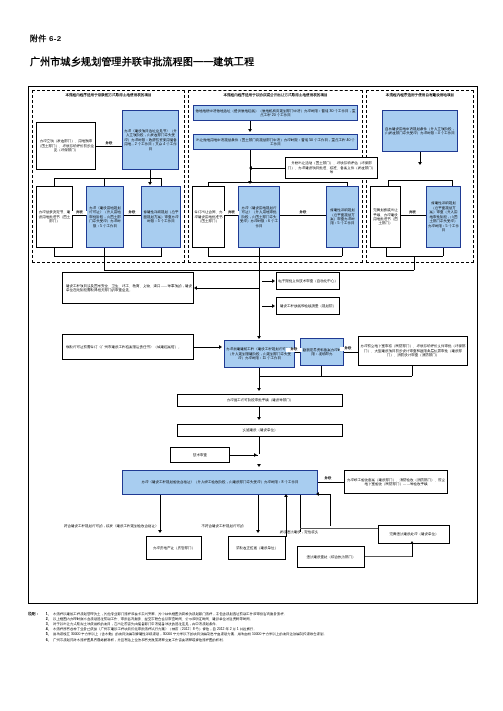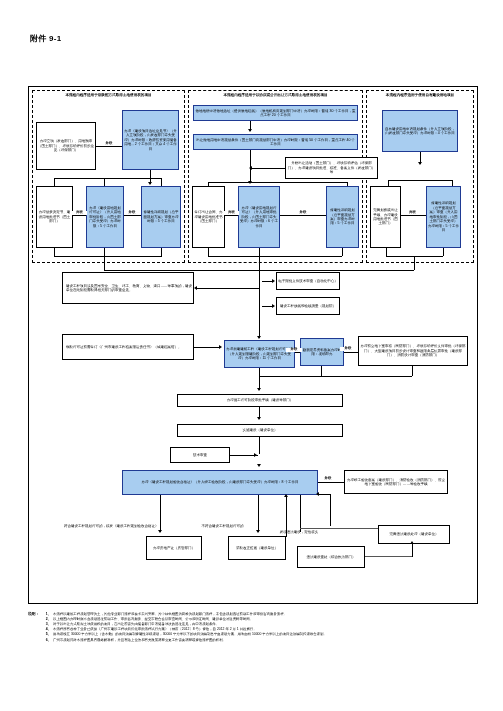--- a/index.html
+++ b/index.html
@@ -50,21 +50,22 @@
   .notes{font-size:3.4px;line-height:1.5;}
   .notes-head{font-weight:bold;font-size:3.8px;}
   .note-row{display:flex;gap:2px;}
   .note-idx{width:7px;flex:none;text-align:right;font-weight:bold;}
 </style>
 </head>
 <body>
 
 <div id="root">
 
-  <div class="abs doc-label" style="left:30px;top:33px;">附件 9-1</div>
+  <div class="abs doc-label" style="left:30px;top:33px;">附件 6-2</div>
+  <div class="abs doc-title" style="left:30px;top:55px;">广州市城乡规划管理并联审批流程图——建筑工程</div>
 
   <div class="abs outer" style="left:28px;top:86px;width:450px;height:518px;"></div>
 
   <div class="abs group" style="left:32px;top:90px;width:153px;height:173px;"></div>
   <div class="abs group" style="left:188px;top:90px;width:175px;height:173px;"></div>
   <div class="abs group" style="left:366px;top:90px;width:108px;height:173px;"></div>
 
   <div class="abs grp-title" style="left:34px;top:93px;width:149px;">本流程内程序适用于划拨配方式取得土地使用权的项目</div>
   <div class="abs grp-title" style="left:190px;top:93px;width:171px;">本流程内程序适用于以协议或公开出让方式取得土地使用权的项目</div>
   <div class="abs grp-title" style="left:368px;top:93px;width:104px;">本流程内程序适用于使用自有建设用地项目</div>

